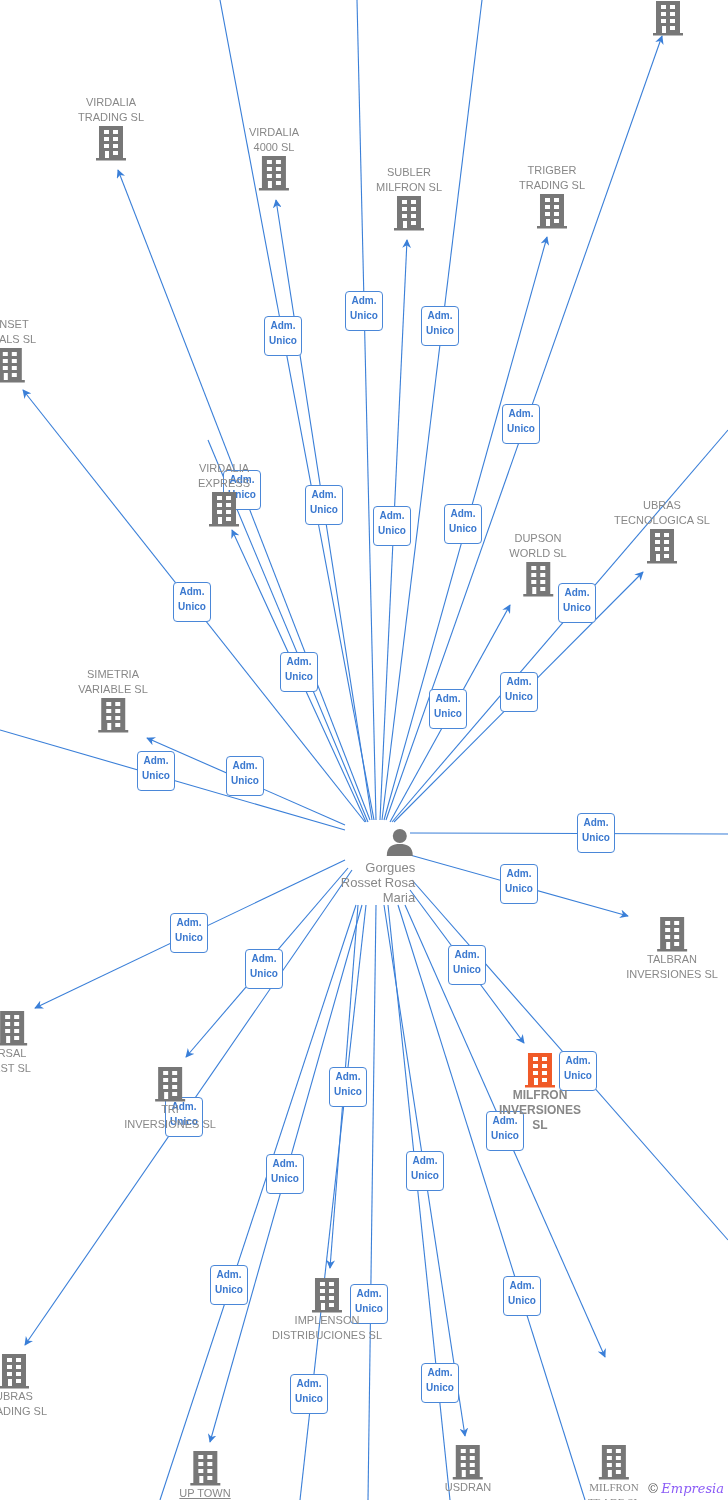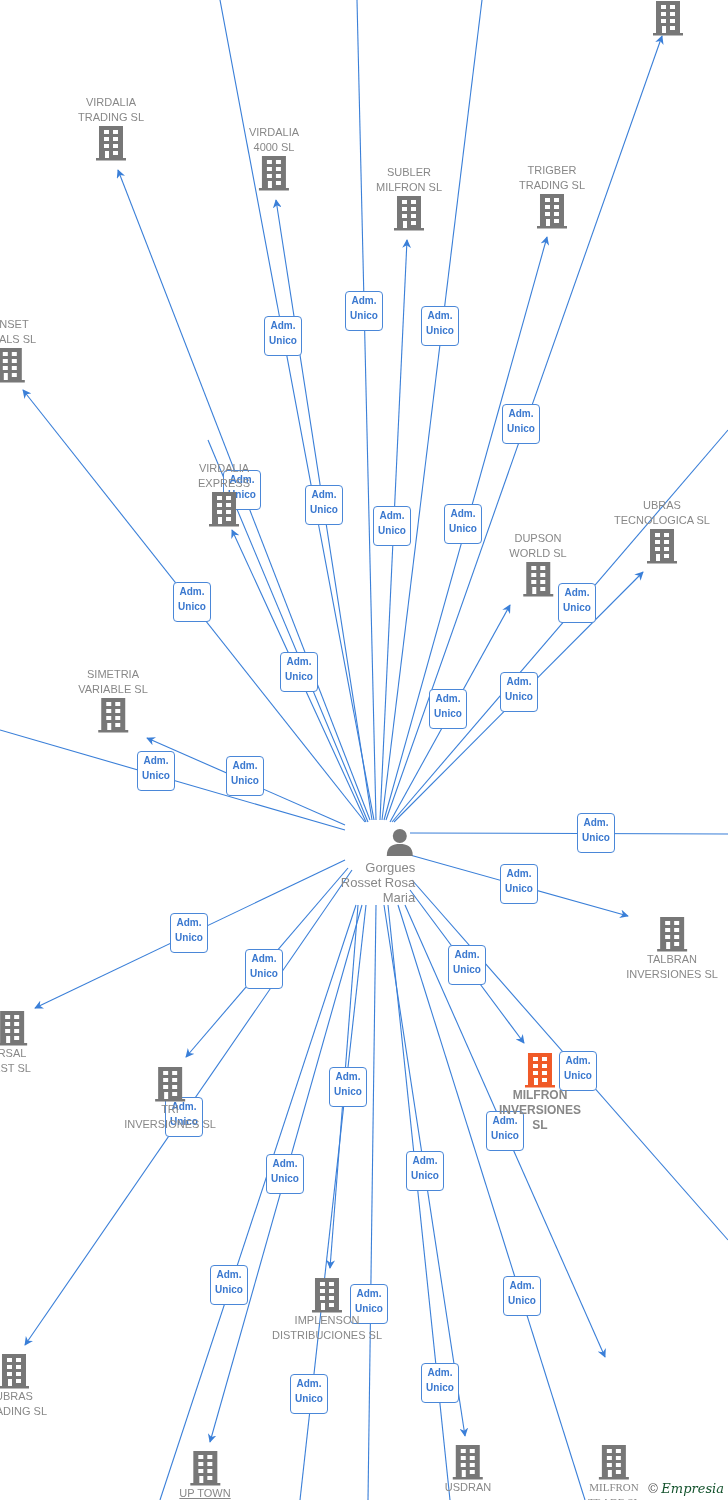--- a/index.html
+++ b/index.html
@@ -5,21 +5,21 @@
   html,body{margin:0;padding:0;background:#fff;}
   body{width:728px;height:1500px;position:relative;overflow:hidden;font-family:"Liberation Sans",sans-serif;}
   svg#edges{position:absolute;left:0;top:0;width:728px;height:1500px;}
   .node{position:absolute;text-align:center;color:#888;font-size:11px;line-height:15px;transform:translateX(-50%);white-space:nowrap;}
   .node .lbl{display:block;}
   .bld{display:block;margin:0 auto;}
   .badge{position:absolute;width:38px;height:40px;border:1px solid #4a87d8;border-radius:4px;background:#fff;color:#3a78cf;font-size:10px;line-height:15px;text-align:center;box-sizing:border-box;padding-top:1px;transform:translate(-50%,-50%);font-weight:bold;}
   .center-node{position:absolute;text-align:right;color:#888;font-size:13px;line-height:15px;transform:translateX(-50%);}
   .focus .lbl{color:#888;font-weight:bold;font-size:12px;}
   .copyright{position:absolute;right:4px;bottom:4px;font-size:13px;color:#555;}
-  .copyright .brand{color:#14532d;font-family:"DejaVu Serif",serif;font-style:italic;margin-top:36px;}
+  .copyright .brand{color:#8b5cf6;font-family:"DejaVu Serif",serif;font-style:italic;margin-top:36px;}
 </style>
 </head>
 <body>
 
 <svg id="edges">
     <defs>
       <marker id="arr" viewBox="0 0 10 10" refX="9" refY="5" markerWidth="8" markerHeight="8" orient="auto">
         <path d="M0 0 L10 5 L0 10 L3 5 Z" fill="#3a7fd8"></path>
       </marker>
     </defs>

